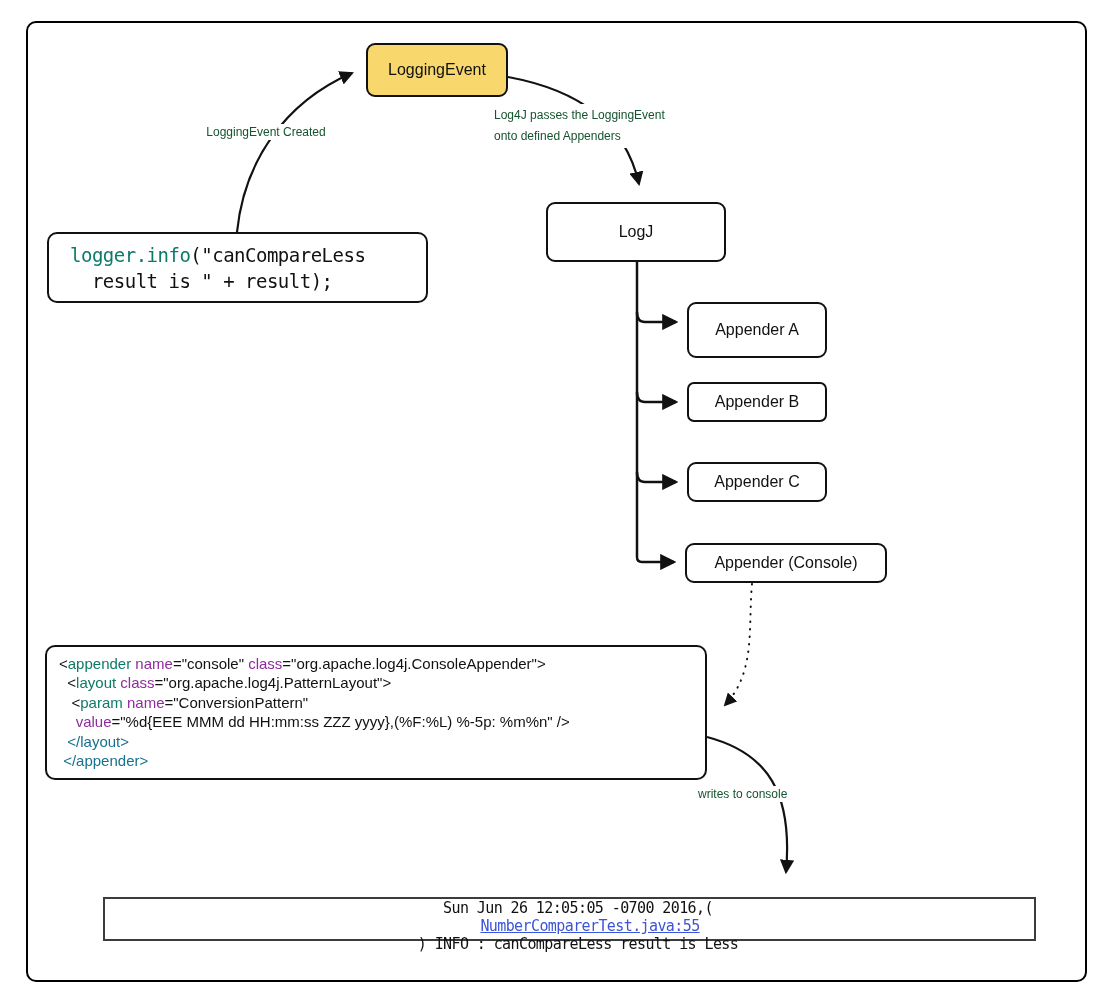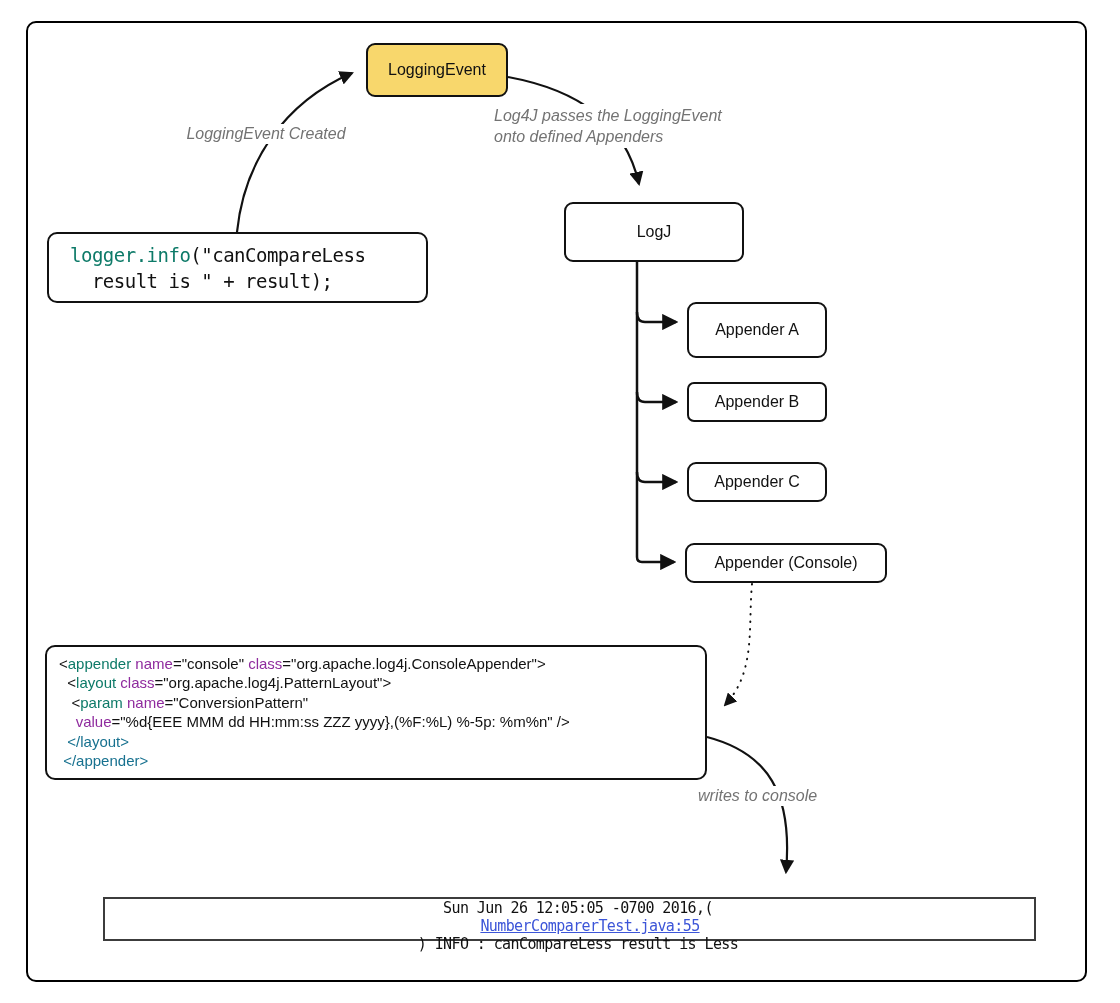--- a/index.html
+++ b/index.html
@@ -13,26 +13,26 @@
     border:2.5px solid #000;border-radius:10px;background:#fff;box-sizing:border-box;
   }
   svg.wires{position:absolute;left:0;top:0;z-index:1;pointer-events:none;}
   .node{
     position:absolute;z-index:2;box-sizing:border-box;
     border:2.5px solid #111;border-radius:9px;background:#fff;
     display:flex;align-items:center;justify-content:center;
     font-size:16px;color:#111;
   }
   #node-logging-event{left:366px;top:43px;width:142px;height:54px;background:var(--node-yellow,#f8d76c);text-align:center;}
-  #node-logj{left:564px;top:202px;width:180px;height:60px;text-align:center;}
+  #node-logj{left:546px;top:202px;width:180px;height:60px;text-align:center;}
   #node-app-a{left:687px;top:302px;width:140px;height:56px;}
   #node-app-b{left:687px;top:382px;width:140px;height:40px;border-radius:7px;}
   #node-app-c{left:687px;top:462px;width:140px;height:40px;}
   #node-app-console{left:685px;top:543px;width:202px;height:40px;}
-  .anno{position:absolute;z-index:3;font-size:16px;background:#fff;color:#737373;padding:1px 2px;font-style:italic;}
+  .anno{position:absolute;z-index:3;font-size:12px;background:#fff;color:#14532d;padding:1px 2px;}
   #anno-created{left:171px;top:124px;width:186px;text-align:center;}
   #anno-passes{left:492px;top:104px;line-height:21px;}
   #anno-writes{left:696px;top:786px;}
   .code-box{
     position:absolute;z-index:2;left:47px;top:232px;width:381px;height:71px;
     box-sizing:border-box;border:2.5px solid #111;border-radius:10px;background:#fff;
     font-family:"DejaVu Sans Mono",monospace;font-size:19px;line-height:26px;
     padding:8px 0 0 21px;white-space:pre;letter-spacing:-0.5px;
   }
   .code-box .teal{color:var(--code-teal,#0d7a68);}

